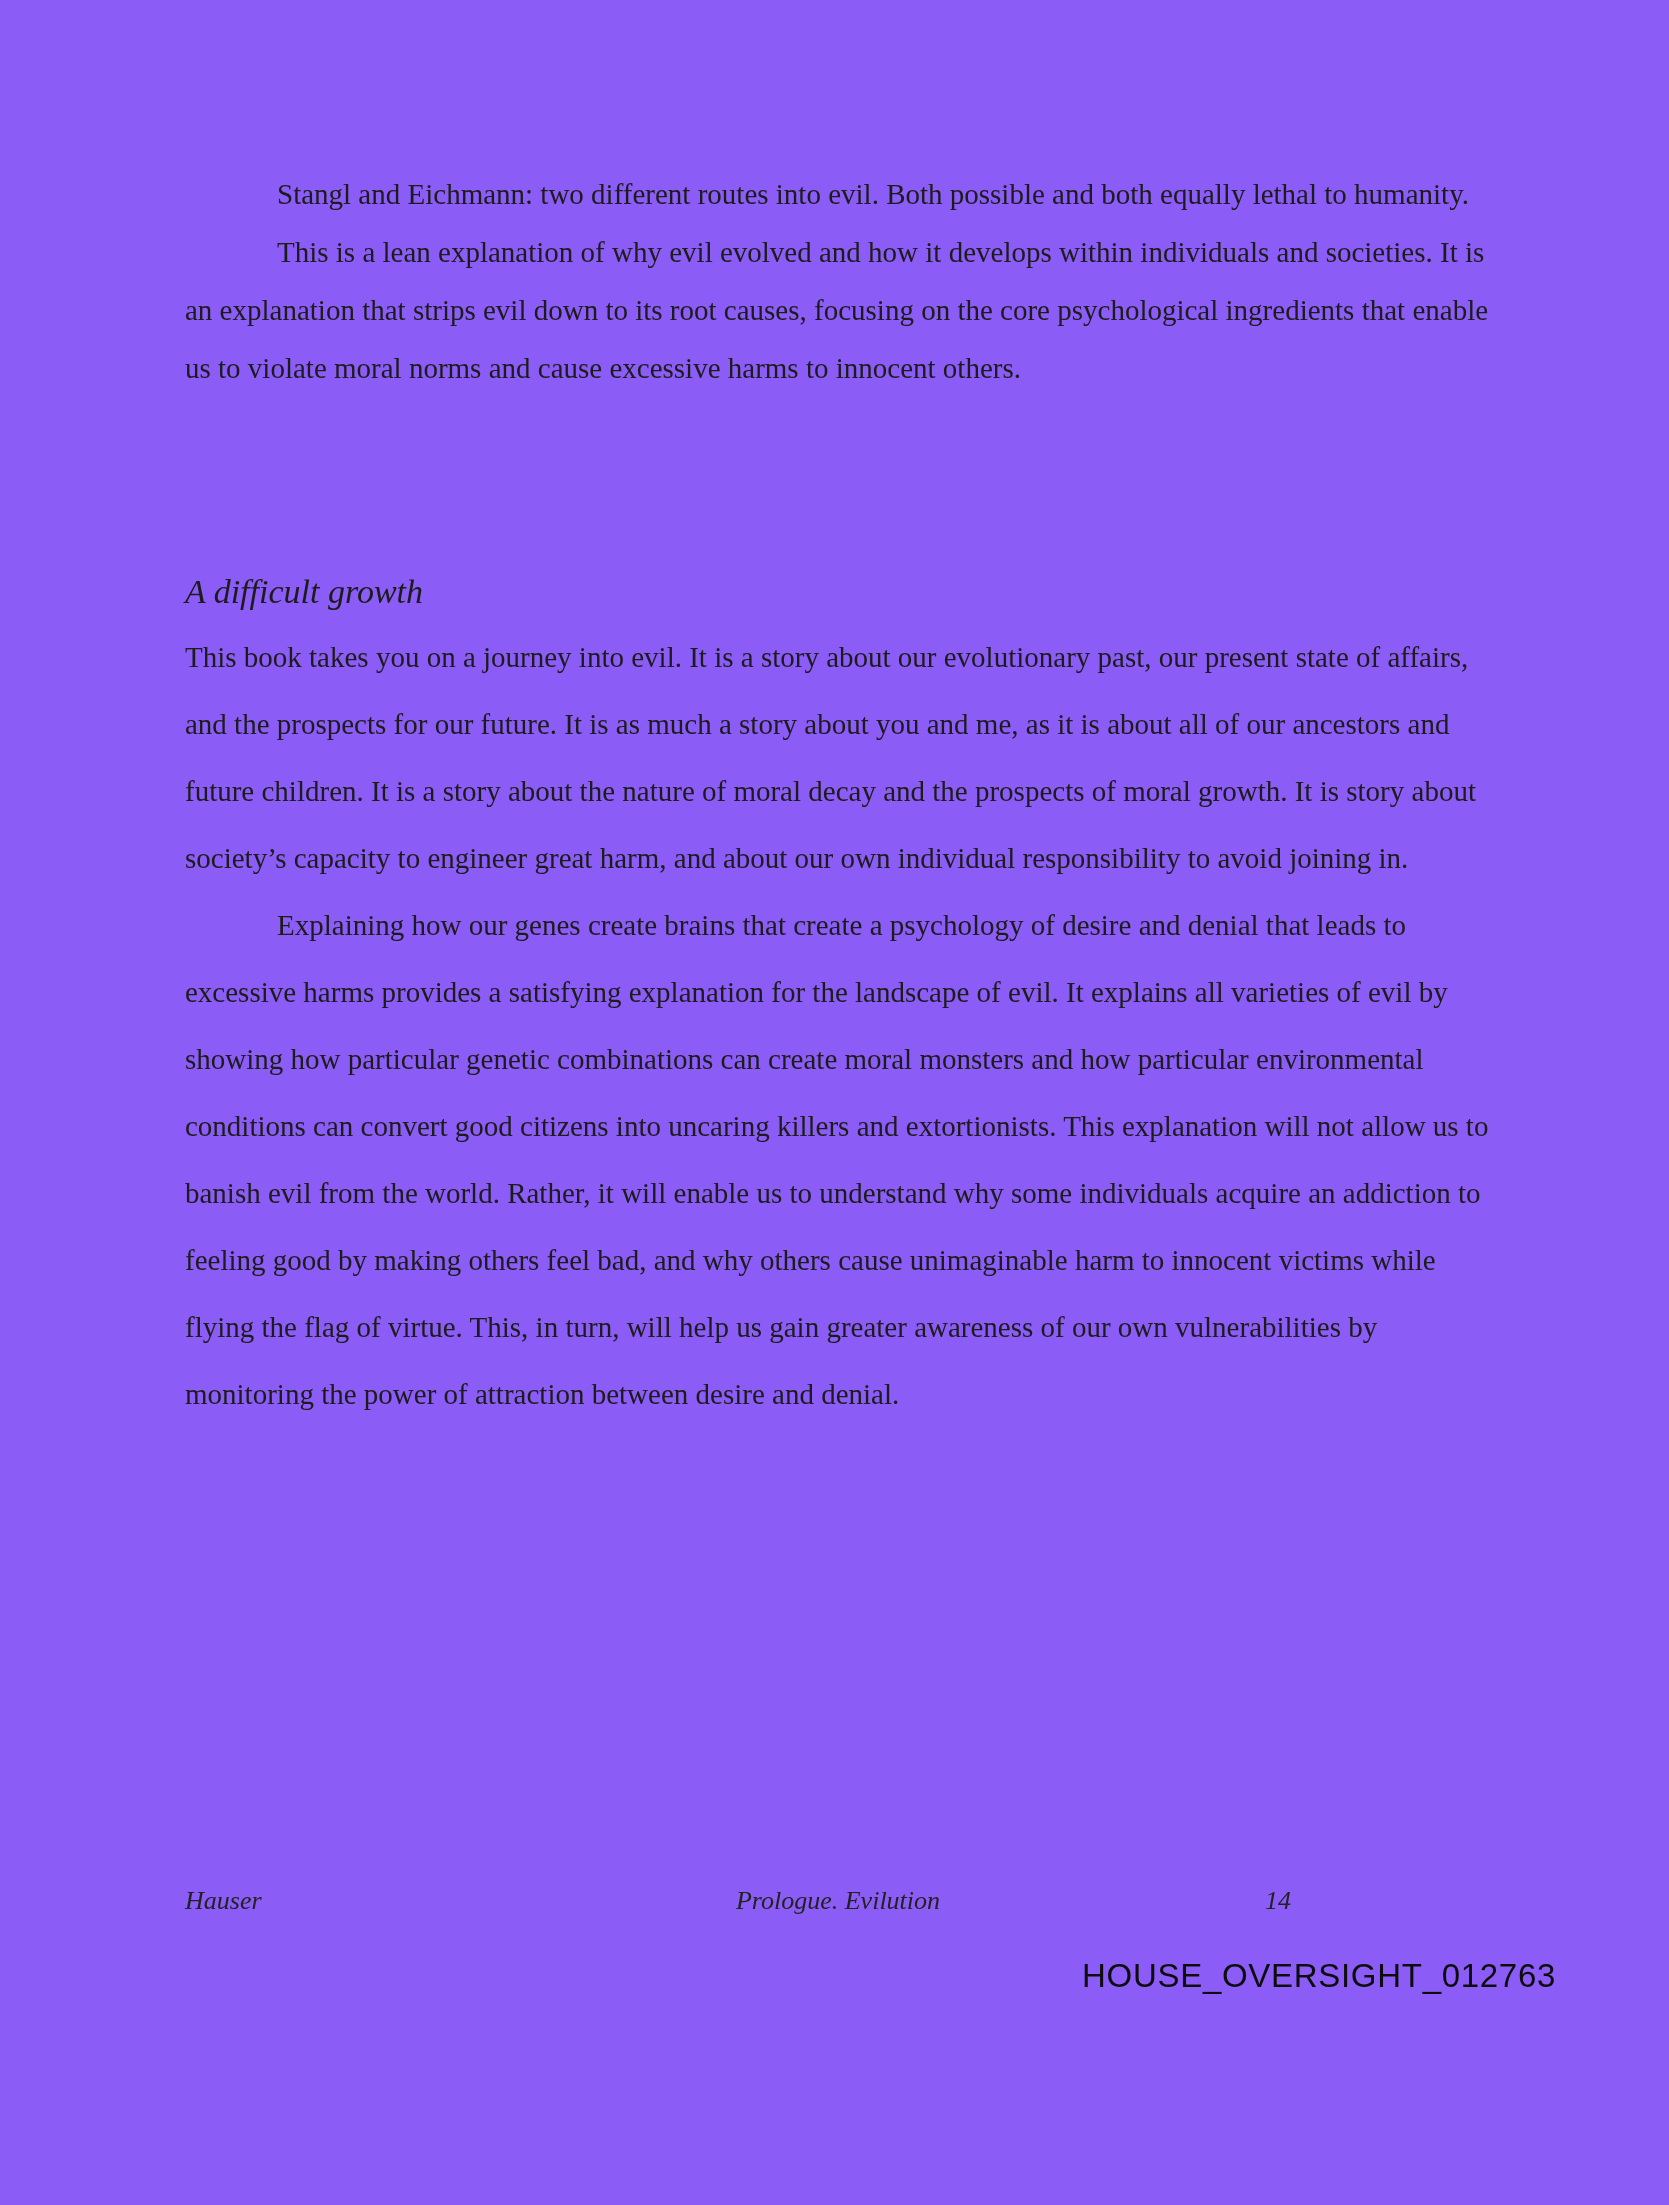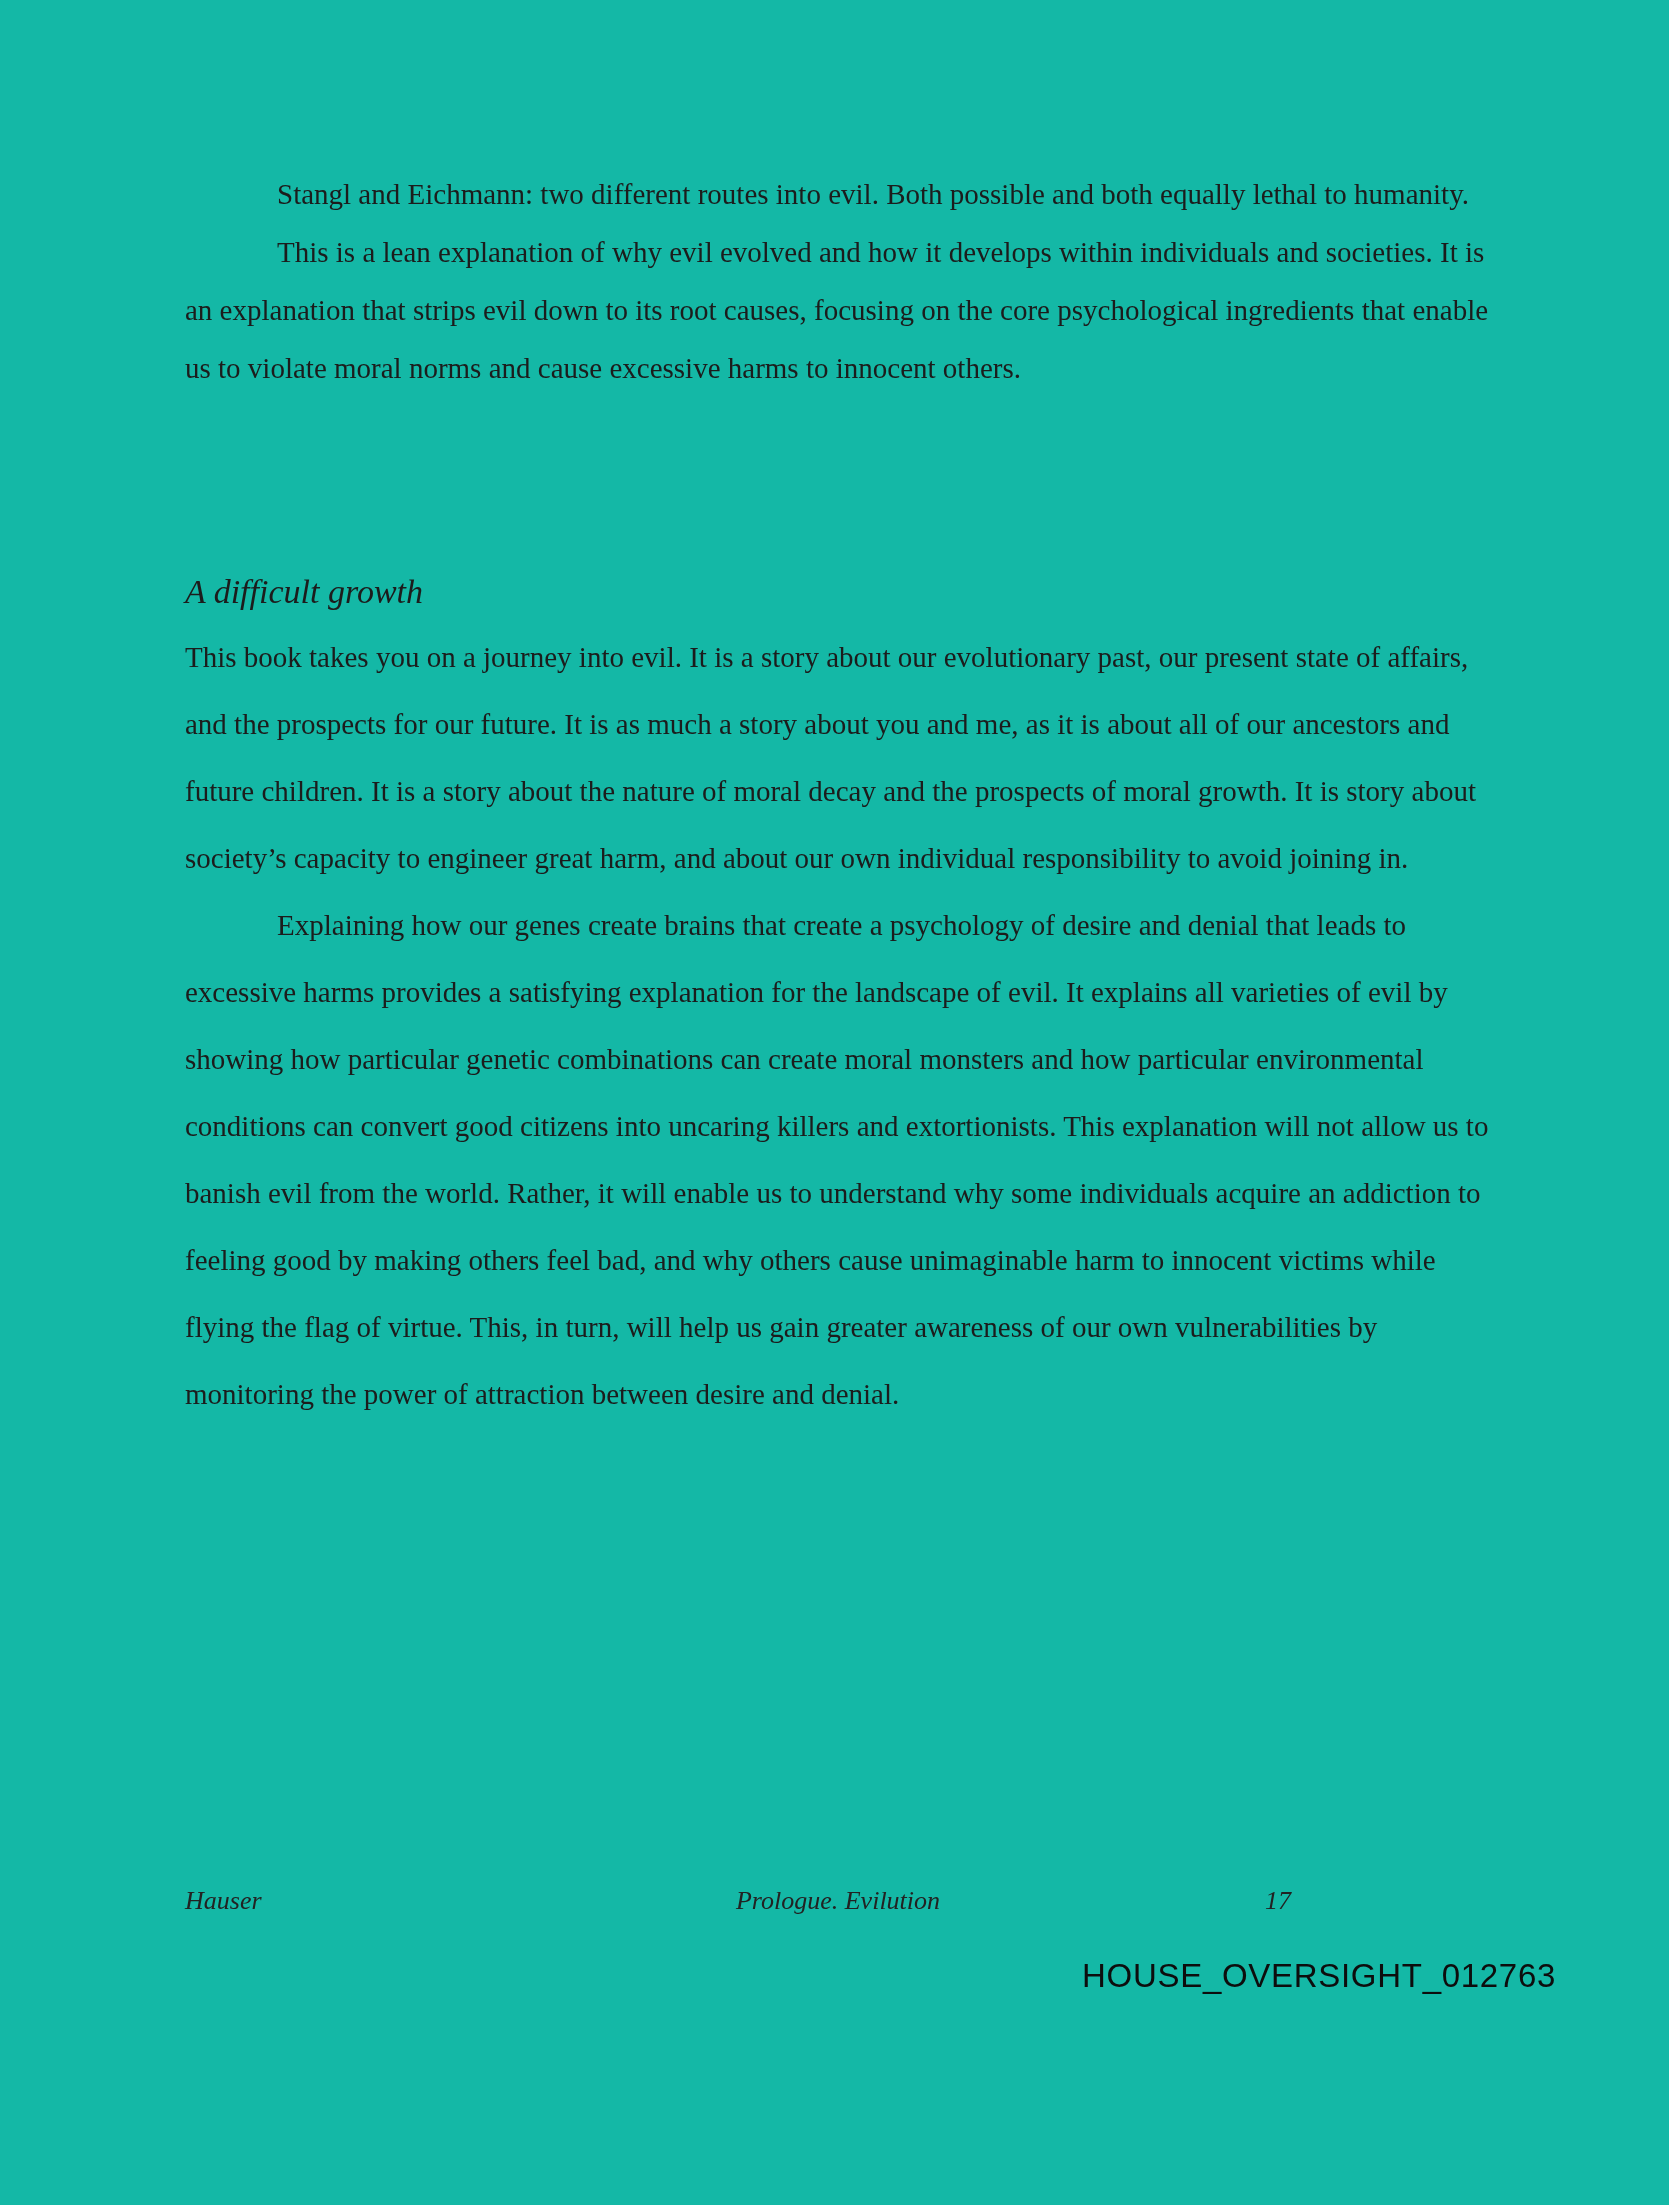--- a/index.html
+++ b/index.html
@@ -4,21 +4,21 @@
 <style>
   html, body {
     margin: 0;
     padding: 0;
     background: #e8e8e8;
   }
   .page {
     position: relative;
     width: 1669px;
     height: 2205px;
-    background: #14b8a6;
+    background: #8b5cf6;
     color: #1c1c1c;
     font-family: "Liberation Serif", serif;
     overflow: hidden;
   }
   .content {
     position: absolute;
     left: 185px;
     right: 178px;
     top: 165px;
   }
@@ -89,19 +89,19 @@
 
     <p class="body">This book takes you on a journey into evil. It is a story about our evolutionary past, our present state of affairs, and the prospects for our future. It is as much a story about you and me, as it is about all of our ancestors and future children. It is a story about the nature of moral decay and the prospects of moral growth. It is story about society’s capacity to engineer great harm, and about our own individual responsibility to avoid joining in.</p>
 
     <p class="body indent">Explaining how our genes create brains that create a psychology of desire and denial that leads to excessive harms provides a satisfying explanation for the landscape of evil. It explains all varieties of evil by showing how particular genetic combinations can create moral monsters and how particular environmental conditions can convert good citizens into uncaring killers and extortionists.  This explanation will not allow us to banish evil from the world. Rather, it will enable us to understand why some individuals acquire an addiction to feeling good by making others feel bad, and why others cause unimaginable harm to innocent victims while flying the flag of virtue.  This, in turn, will help us gain greater awareness of our own vulnerabilities by monitoring the power of attraction between desire and denial.</p>
 
   </div>
 
   <div class="footer">
     <span class="footer-item author">Hauser</span>
     <span class="footer-item center-title">Prologue. Evilution</span>
-    <span class="footer-item pagenum">17</span>
+    <span class="footer-item pagenum">14</span>
   </div>
 
   <div class="bates-stamp">HOUSE_OVERSIGHT_012763</div>
 
 </div>
 
 
 </body></html>

